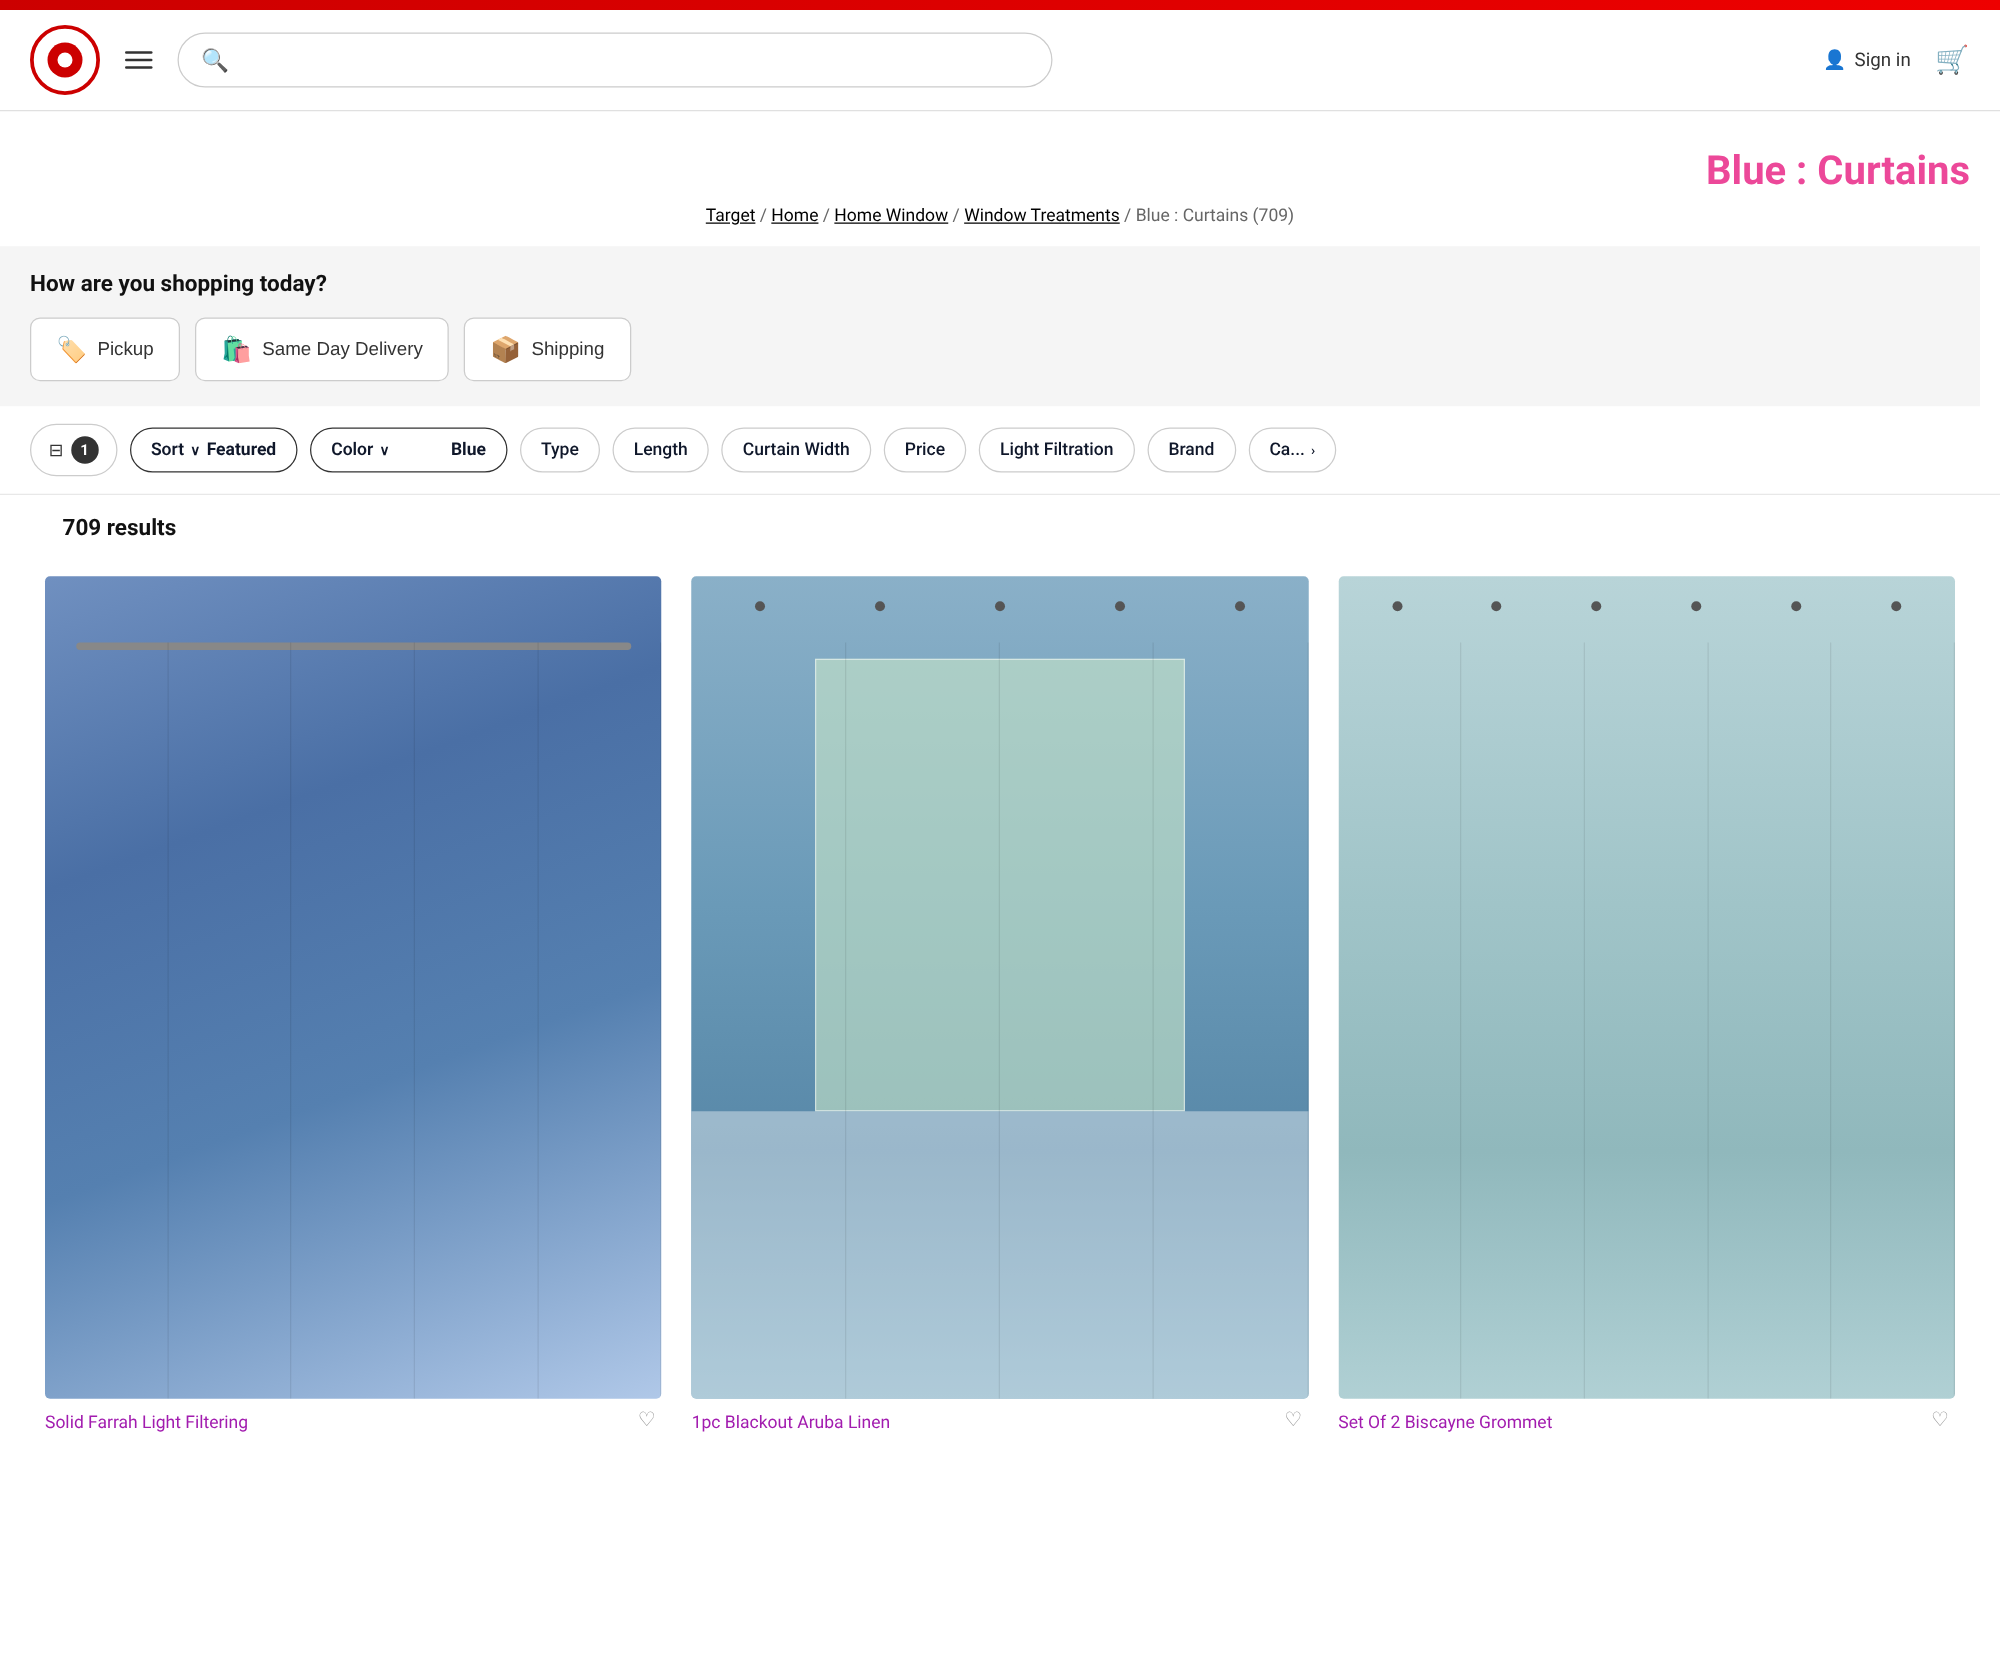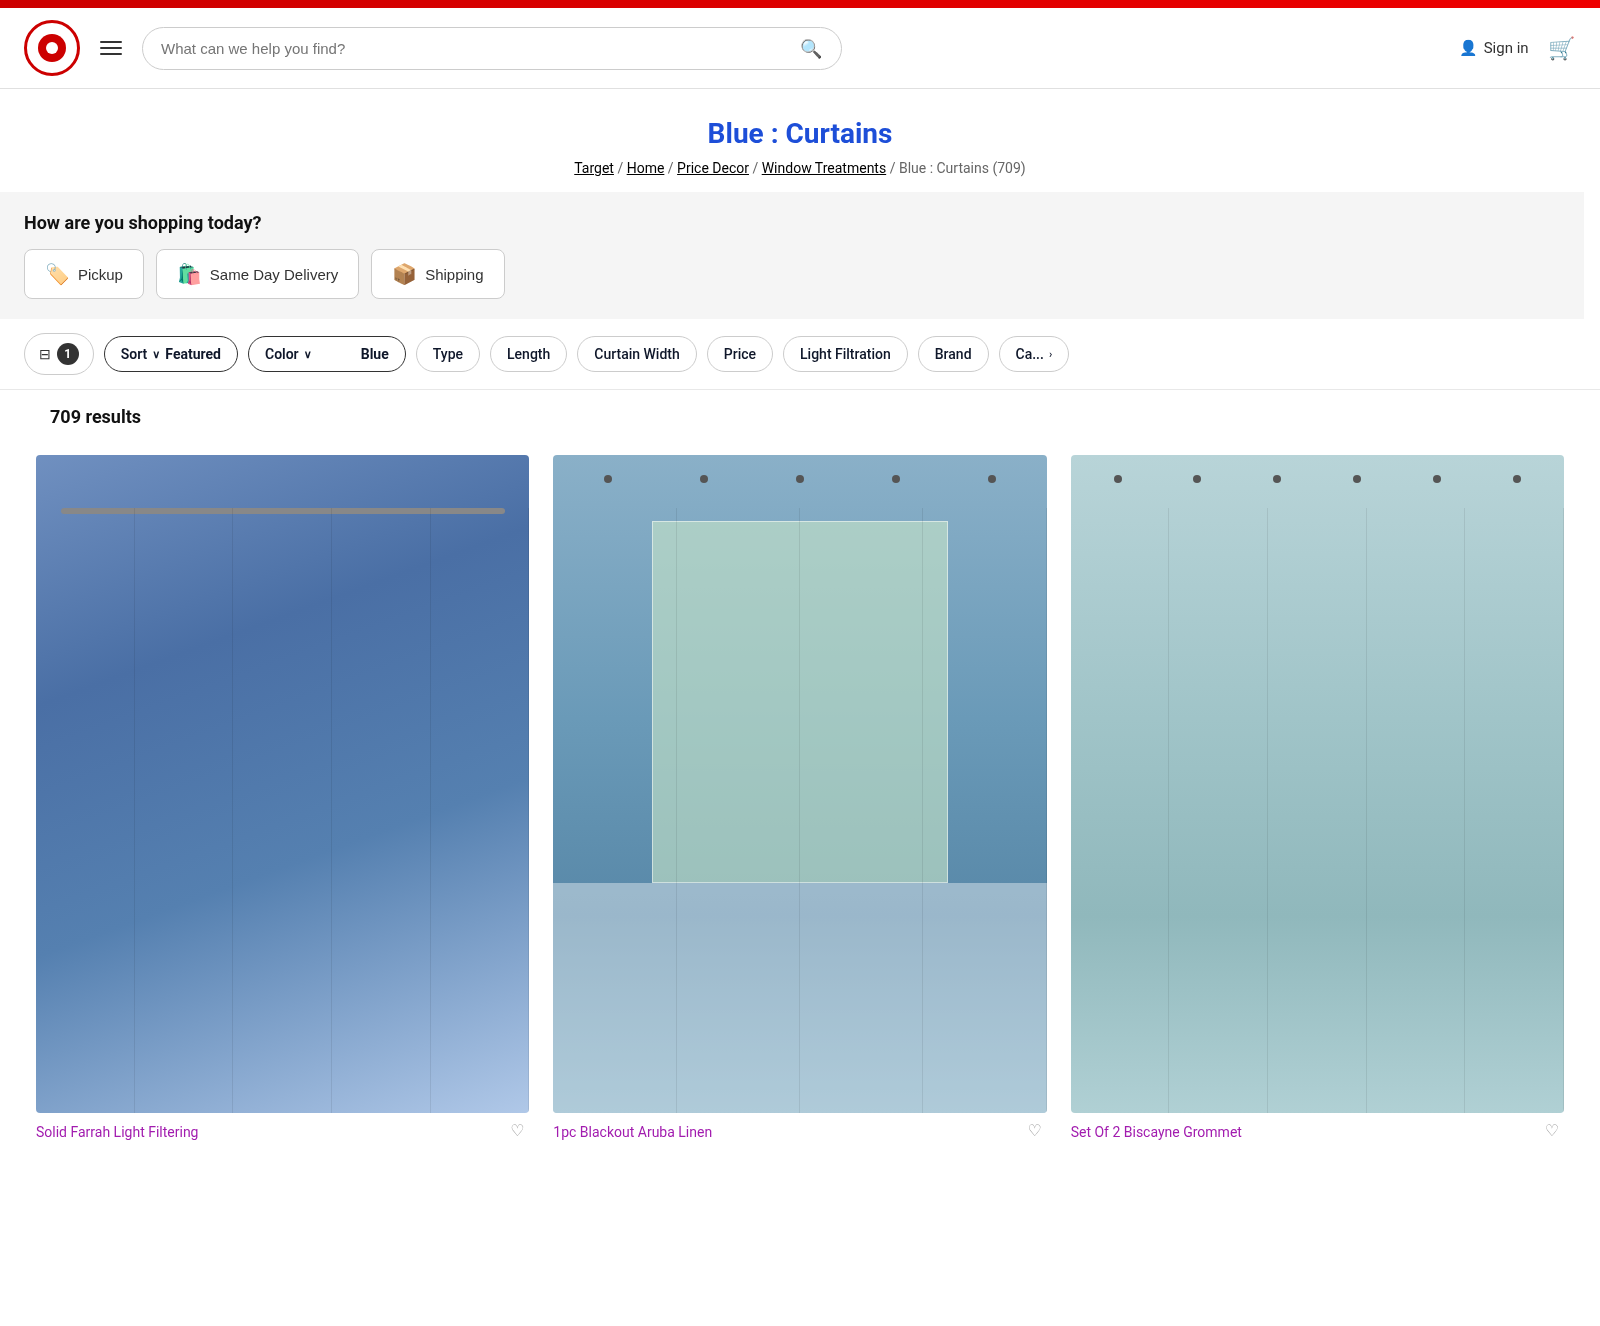--- a/index.html
+++ b/index.html
@@ -97,24 +97,25 @@
       color: #333;
     }
     .cart-icon { font-size: 22px; cursor: pointer; color: #333; }
 
     
     .page-title-section {
       text-align: center;
       padding: 28px 24px 16px;
     }
     .page-title {
-      font-size: 28px;
+      font-size: 32px;
       font-weight: 700;
-      color: #1d4ed8;
+      color: #ec4899;
       margin-bottom: 10px;
+      text-align: right;
     }
     .breadcrumb {
       font-size: 14px;
       color: #666;
     }
     .breadcrumb a {
       color: #000000;
       text-decoration: underline;
       cursor: pointer;
     }
@@ -333,40 +334,39 @@
 <header class="header">
   <div class="logo-circle">
     <div class="logo-inner"></div>
   </div>
   <div class="hamburger-icon">
     <span></span>
       <span></span>
       <span></span>
   </div>
   <div class="search-bar">
-    <input type="text" placeholder="What can we help you find?" style="">
     <span class="search-icon-svg">🔍</span>
   </div>
   <div class="header-right">
     <div class="sign-in-btn">
       <span>👤</span>
       <span>Sign in</span>
     </div>
     <div class="cart-icon">🛒</div>
   </div>
 </header>
 
 <section class="page-title-section">
   <h1 class="page-title">Blue : Curtains</h1>
   <nav class="breadcrumb">
     <a>Target</a>
     <span> / </span>
     <a>Home</a>
     <span> / </span>
-    <a>Price Decor</a>
+    <a>Home Window</a>
     <span> / </span>
     <a>Window Treatments</a>
     <span> / Blue : Curtains (709)</span>
   </nav>
 </section>
 
 <section class="shopping-options-section">
   <p class="shopping-question">How are you shopping today?</p>
   <div class="shopping-buttons">
     <button class="shopping-btn">

